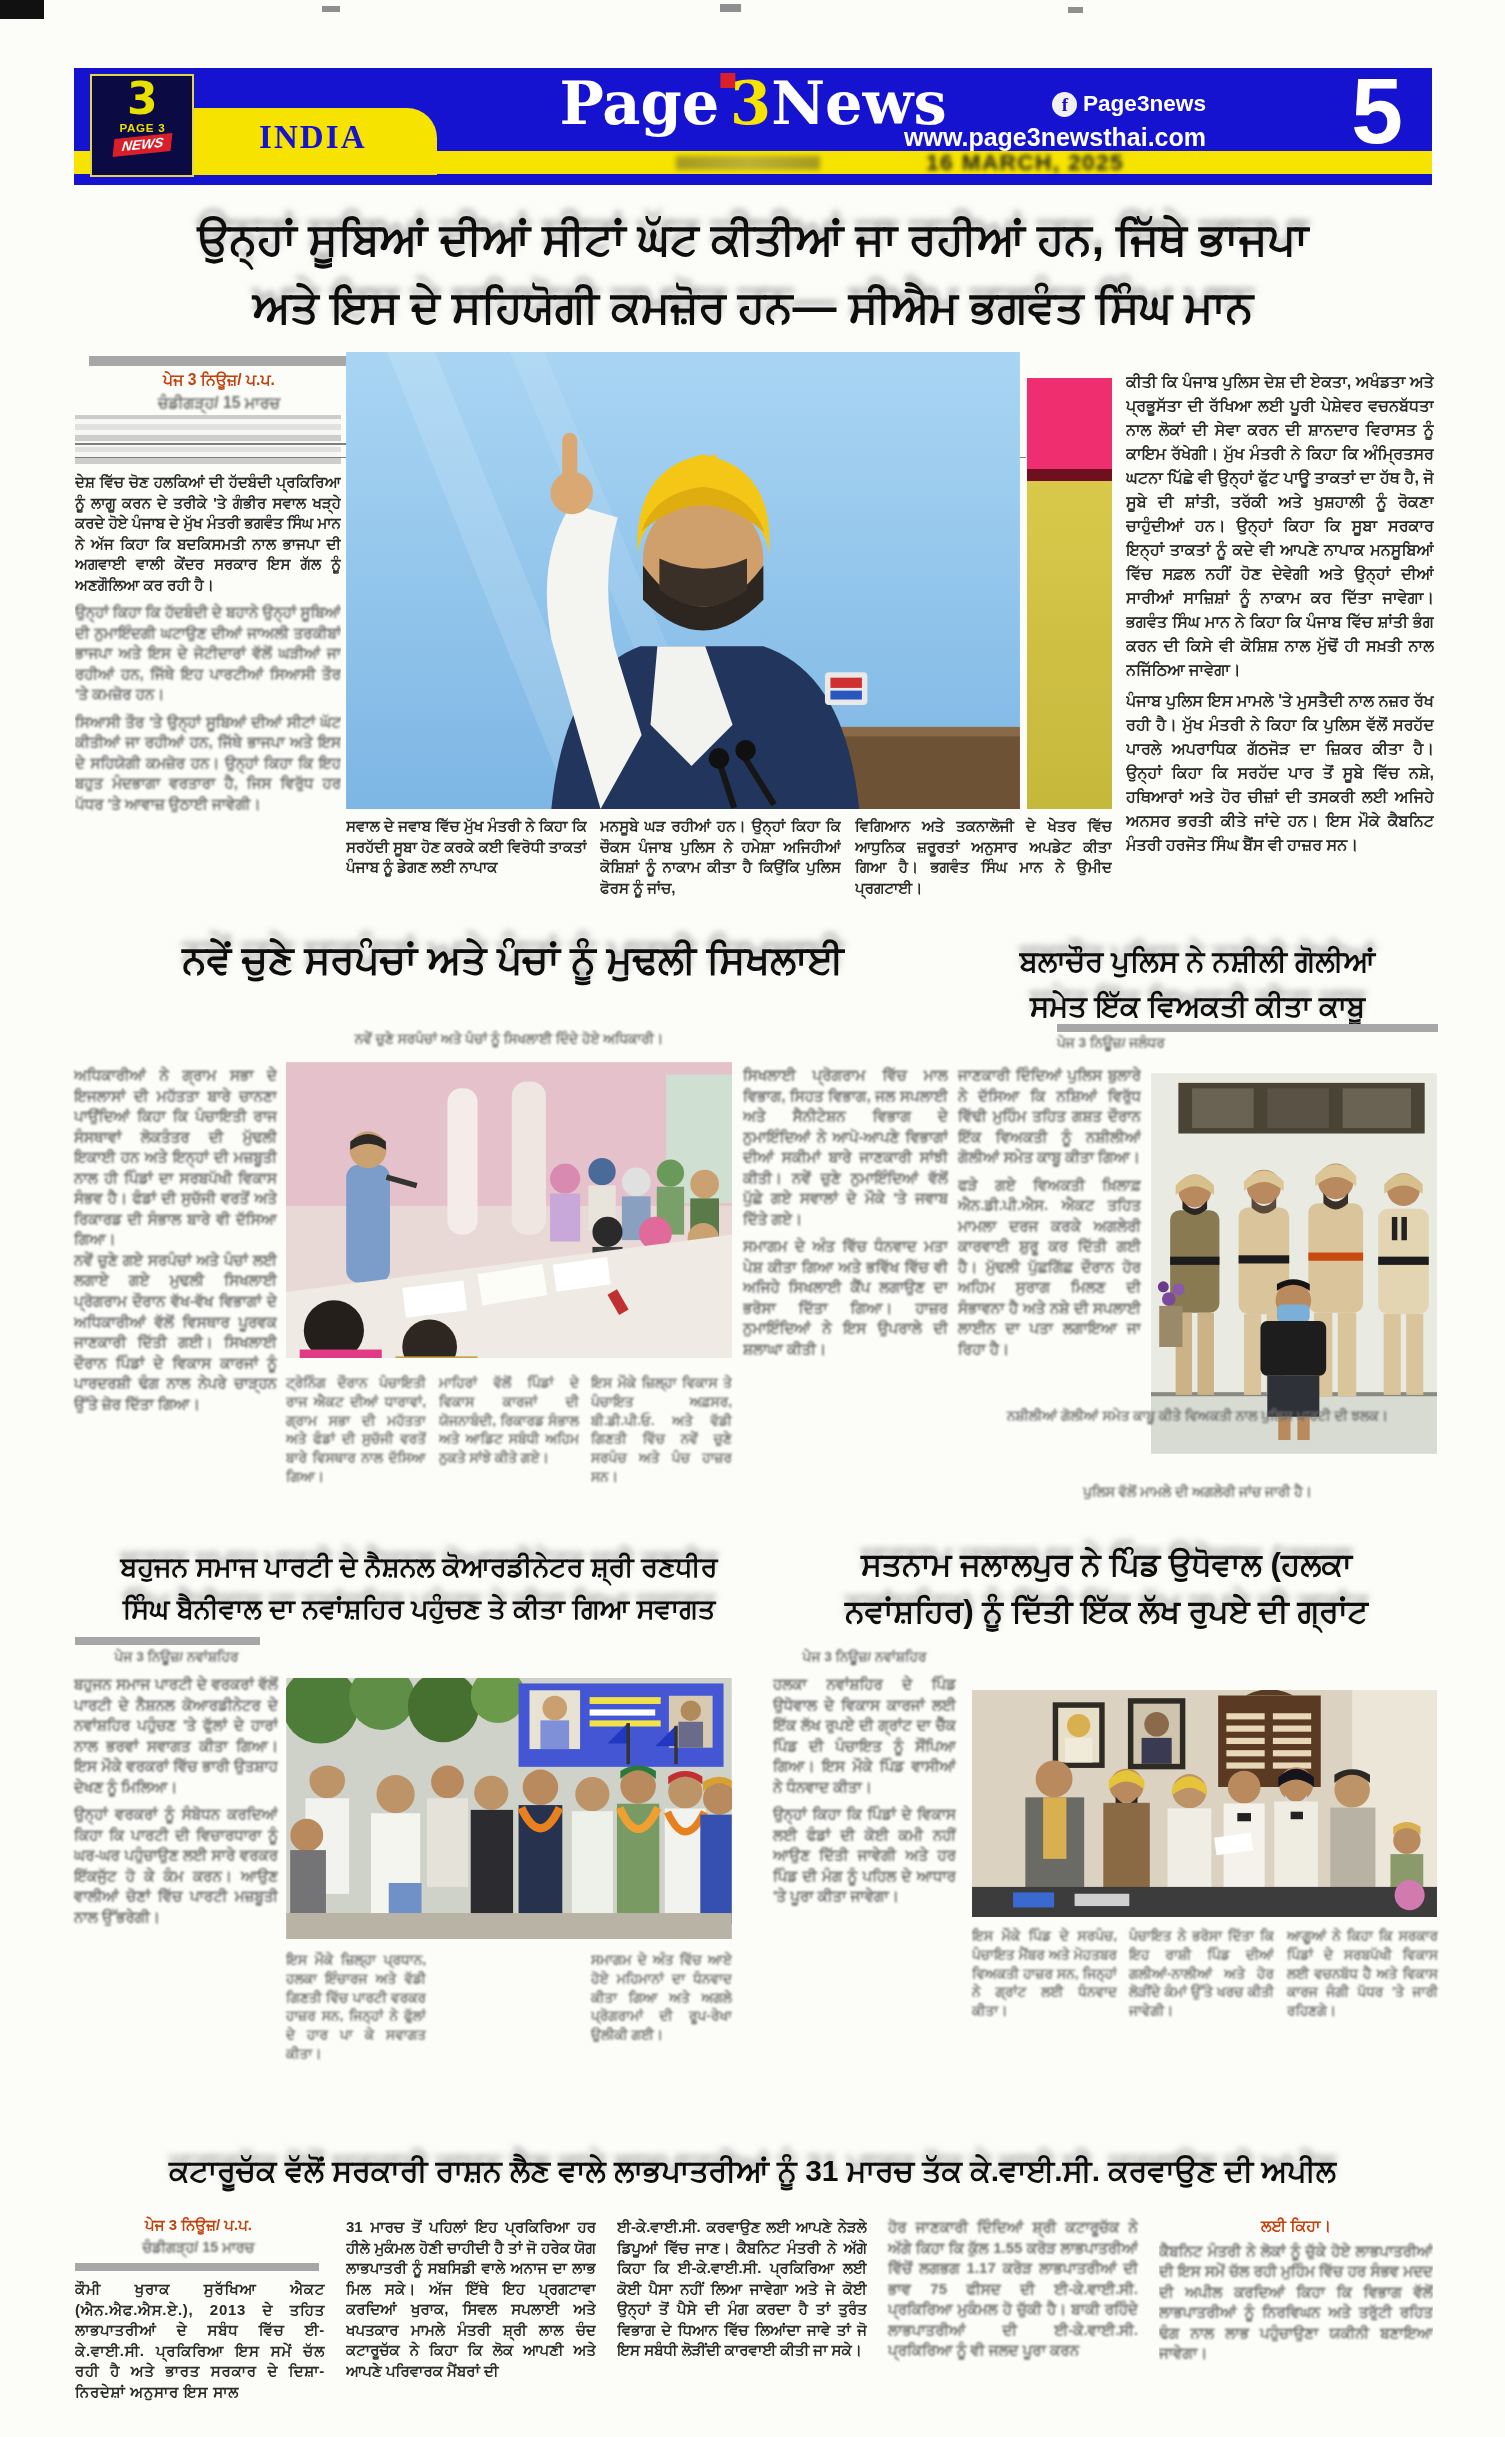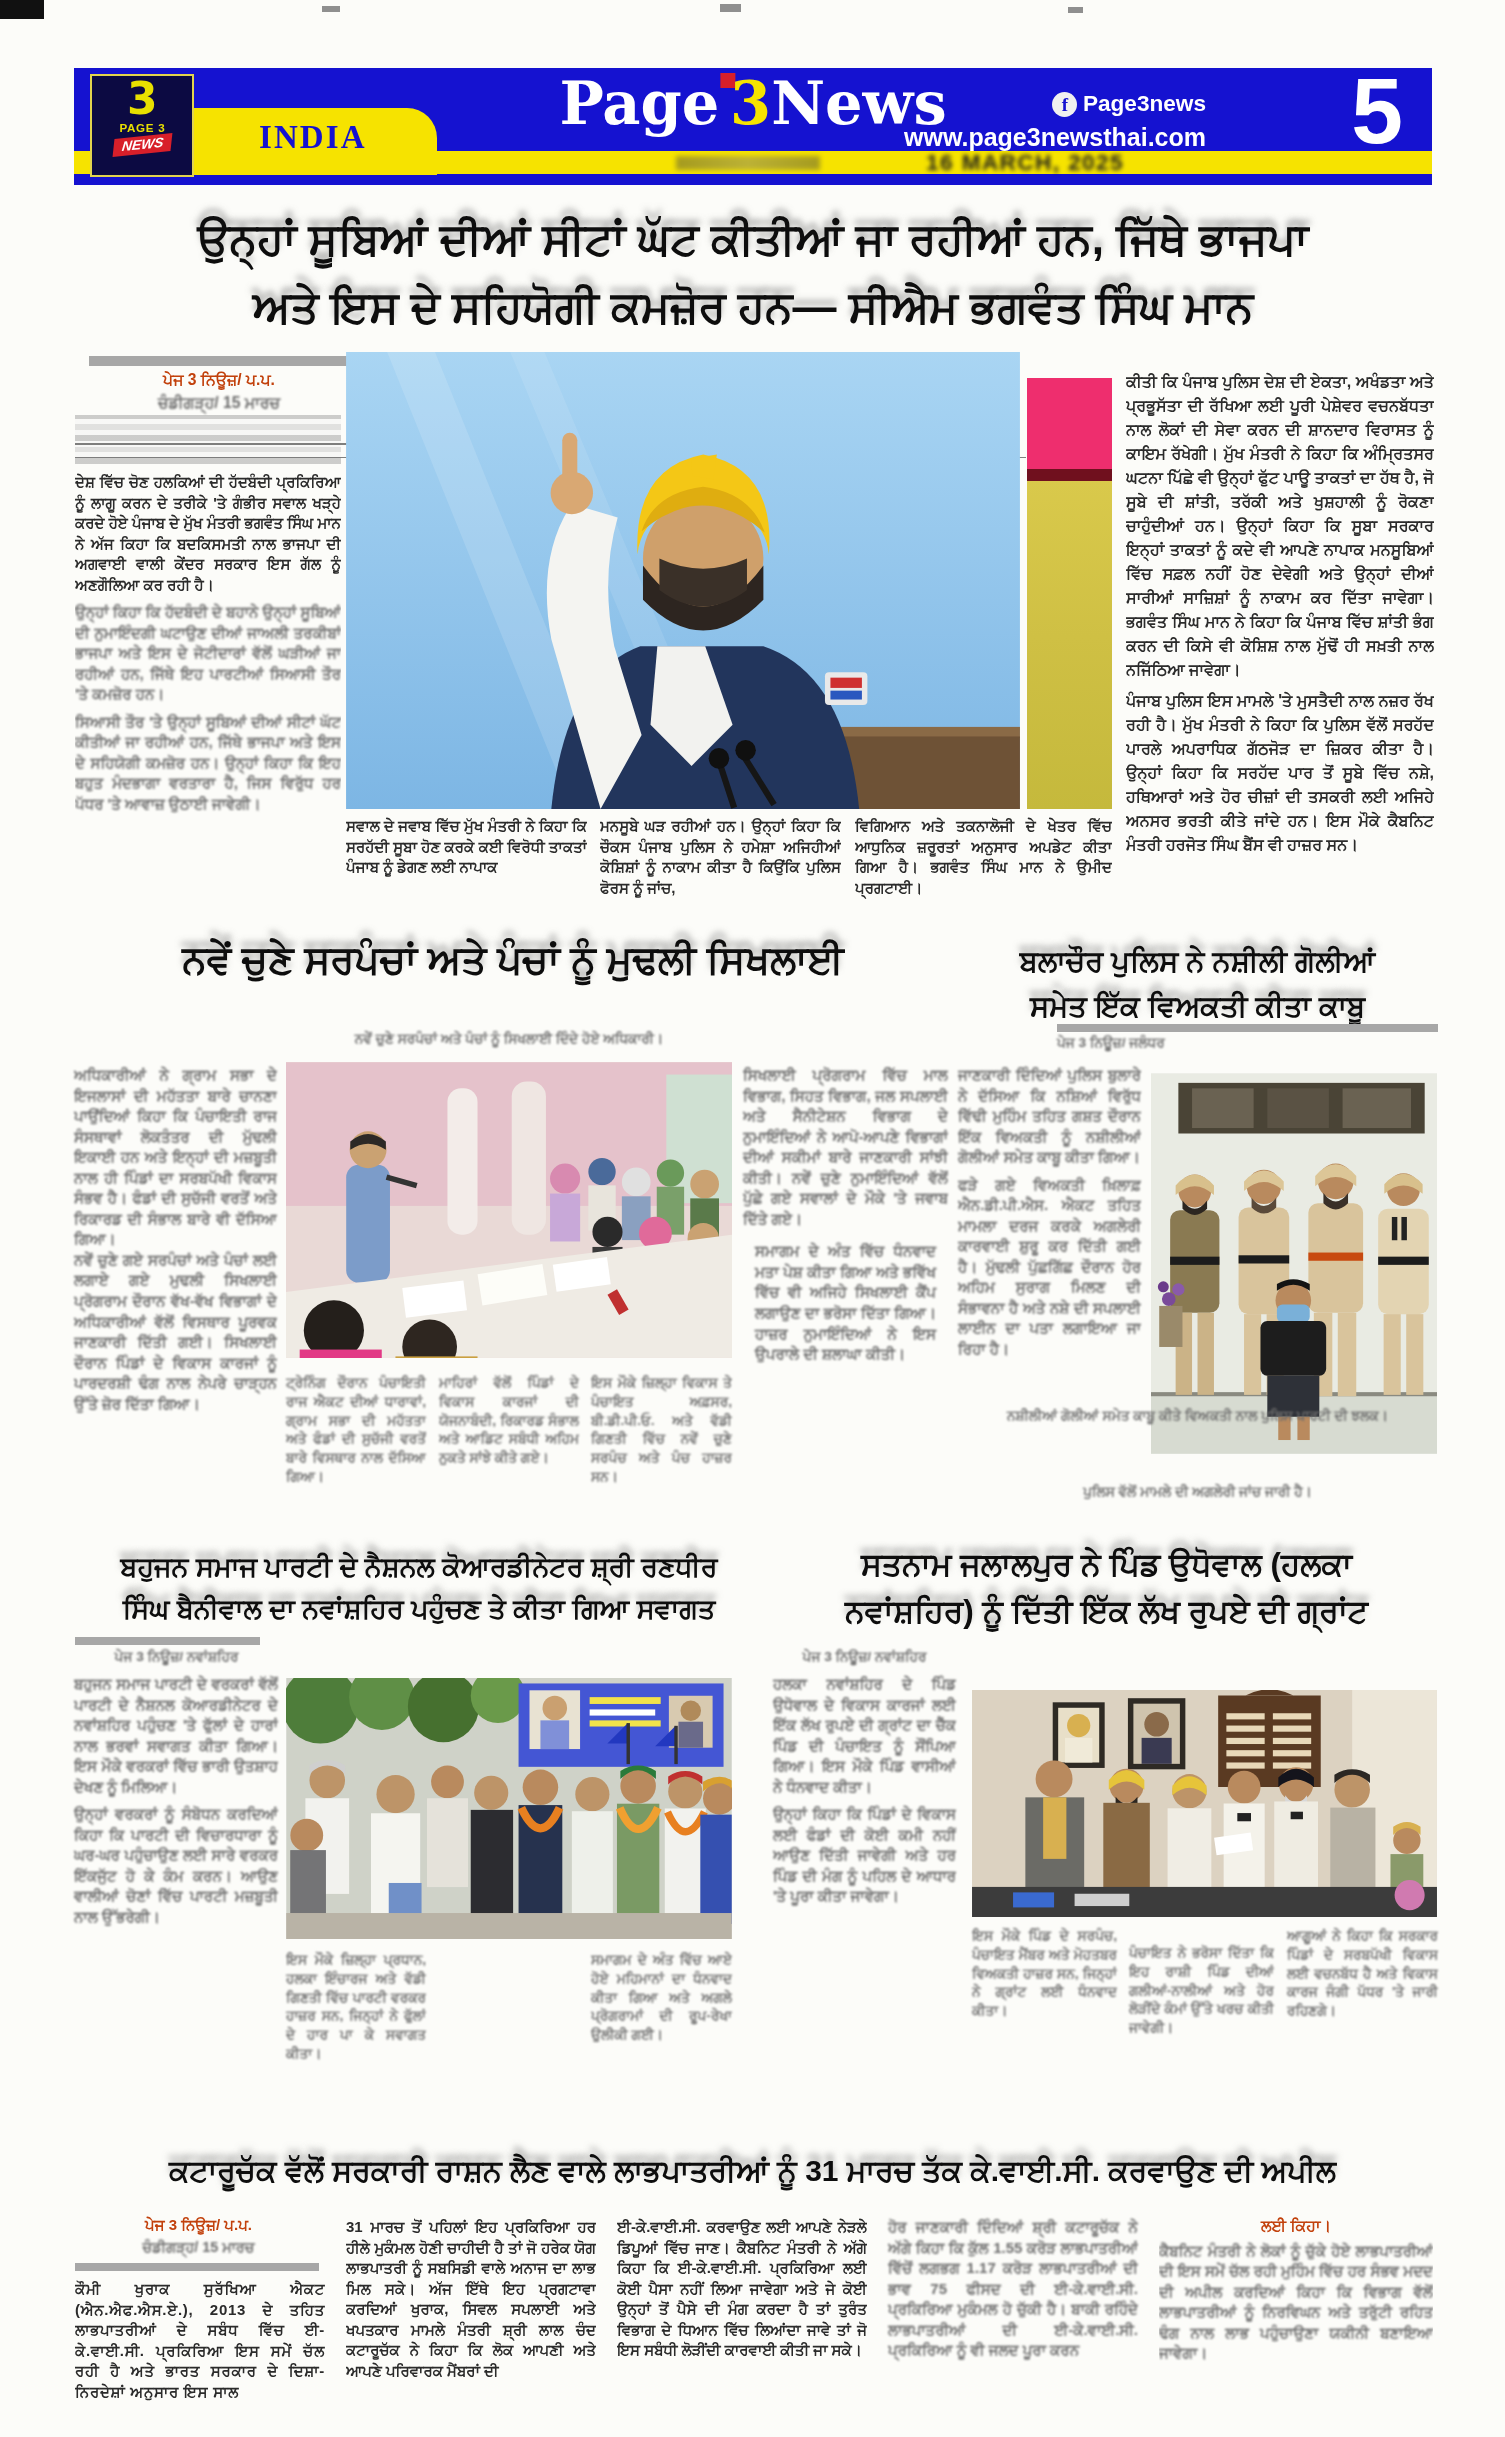--- a/index.html
+++ b/index.html
@@ -204,21 +204,21 @@
       <rect x="470" y="340" width="16" height="34" fill="#c03030" transform="rotate(-30 470 340)"></rect>
       <circle cx="70" cy="392" r="44" fill="#241f1b"></circle>
       <rect x="20" y="420" width="120" height="40" fill="#e23a86"></rect>
       <circle cx="210" cy="416" r="40" fill="#2e2620"></circle>
       <rect x="160" y="430" width="120" height="30" fill="#caa040"></rect>
     </svg>
   </div>
 
   <div class="abs body-t deg" style="left:743px;top:1065px;width:205px;height:457px;overflow:hidden;">
     <p style="margin:0 0 6.8px;">ਸਿਖਲਾਈ ਪ੍ਰੋਗਰਾਮ ਵਿੱਚ ਮਾਲ ਵਿਭਾਗ, ਸਿਹਤ ਵਿਭਾਗ, ਜਲ ਸਪਲਾਈ ਅਤੇ ਸੈਨੀਟੇਸ਼ਨ ਵਿਭਾਗ ਦੇ ਨੁਮਾਇੰਦਿਆਂ ਨੇ ਆਪੋ-ਆਪਣੇ ਵਿਭਾਗਾਂ ਦੀਆਂ ਸਕੀਮਾਂ ਬਾਰੇ ਜਾਣਕਾਰੀ ਸਾਂਝੀ ਕੀਤੀ। ਨਵੇਂ ਚੁਣੇ ਨੁਮਾਇੰਦਿਆਂ ਵੱਲੋਂ ਪੁੱਛੇ ਗਏ ਸਵਾਲਾਂ ਦੇ ਮੌਕੇ 'ਤੇ ਜਵਾਬ ਦਿੱਤੇ ਗਏ।</p>
-    <p style="margin:12px;">ਸਮਾਗਮ ਦੇ ਅੰਤ ਵਿੱਚ ਧੰਨਵਾਦ ਮਤਾ ਪੇਸ਼ ਕੀਤਾ ਗਿਆ ਅਤੇ ਭਵਿੱਖ ਵਿੱਚ ਵੀ ਅਜਿਹੇ ਸਿਖਲਾਈ ਕੈਂਪ ਲਗਾਉਣ ਦਾ ਭਰੋਸਾ ਦਿੱਤਾ ਗਿਆ। ਹਾਜ਼ਰ ਨੁਮਾਇੰਦਿਆਂ ਨੇ ਇਸ ਉਪਰਾਲੇ ਦੀ ਸ਼ਲਾਘਾ ਕੀਤੀ।</p>
+    <p style="margin:0;">ਸਮਾਗਮ ਦੇ ਅੰਤ ਵਿੱਚ ਧੰਨਵਾਦ ਮਤਾ ਪੇਸ਼ ਕੀਤਾ ਗਿਆ ਅਤੇ ਭਵਿੱਖ ਵਿੱਚ ਵੀ ਅਜਿਹੇ ਸਿਖਲਾਈ ਕੈਂਪ ਲਗਾਉਣ ਦਾ ਭਰੋਸਾ ਦਿੱਤਾ ਗਿਆ। ਹਾਜ਼ਰ ਨੁਮਾਇੰਦਿਆਂ ਨੇ ਇਸ ਉਪਰਾਲੇ ਦੀ ਸ਼ਲਾਘਾ ਕੀਤੀ।</p>
   </div>
 
   <div class="abs body-t deg" style="left:958px;top:1065px;width:183px;height:383px;overflow:hidden;">
     <p style="margin:0 0 6.8px;">ਜਾਣਕਾਰੀ ਦਿੰਦਿਆਂ ਪੁਲਿਸ ਬੁਲਾਰੇ ਨੇ ਦੱਸਿਆ ਕਿ ਨਸ਼ਿਆਂ ਵਿਰੁੱਧ ਵਿੱਢੀ ਮੁਹਿੰਮ ਤਹਿਤ ਗਸ਼ਤ ਦੌਰਾਨ ਇੱਕ ਵਿਅਕਤੀ ਨੂੰ ਨਸ਼ੀਲੀਆਂ ਗੋਲੀਆਂ ਸਮੇਤ ਕਾਬੂ ਕੀਤਾ ਗਿਆ।</p>
     <p style="margin:0;">ਫੜੇ ਗਏ ਵਿਅਕਤੀ ਖ਼ਿਲਾਫ਼ ਐਨ.ਡੀ.ਪੀ.ਐਸ. ਐਕਟ ਤਹਿਤ ਮਾਮਲਾ ਦਰਜ ਕਰਕੇ ਅਗਲੇਰੀ ਕਾਰਵਾਈ ਸ਼ੁਰੂ ਕਰ ਦਿੱਤੀ ਗਈ ਹੈ। ਮੁੱਢਲੀ ਪੁੱਛਗਿੱਛ ਦੌਰਾਨ ਹੋਰ ਅਹਿਮ ਸੁਰਾਗ ਮਿਲਣ ਦੀ ਸੰਭਾਵਨਾ ਹੈ ਅਤੇ ਨਸ਼ੇ ਦੀ ਸਪਲਾਈ ਲਾਈਨ ਦਾ ਪਤਾ ਲਗਾਇਆ ਜਾ ਰਿਹਾ ਹੈ।</p>
   </div>
 
   <div class="abs" style="left:1151px;top:1073px;width:286px;height:381px;">
     <svg width="286" height="381" viewBox="0 0 418 556">
       <rect width="418" height="556" fill="#e9ebe3"></rect>
@@ -432,21 +432,21 @@
       <rect x="60" y="296" width="60" height="22" fill="#3a6ad0"></rect>
       <rect x="150" y="298" width="80" height="18" fill="#cfcfcf"></rect>
       <circle cx="640" cy="300" r="22" fill="#d07ab0"></circle>
     </svg>
   </div>
 
   <div class="abs body-t deg" style="left:286px;top:1951px;width:140px;height:183px;overflow:hidden;font-size:13.7px;">ਇਸ ਮੌਕੇ ਜ਼ਿਲ੍ਹਾ ਪ੍ਰਧਾਨ, ਹਲਕਾ ਇੰਚਾਰਜ ਅਤੇ ਵੱਡੀ ਗਿਣਤੀ ਵਿੱਚ ਪਾਰਟੀ ਵਰਕਰ ਹਾਜ਼ਰ ਸਨ, ਜਿਨ੍ਹਾਂ ਨੇ ਫੁੱਲਾਂ ਦੇ ਹਾਰ ਪਾ ਕੇ ਸਵਾਗਤ ਕੀਤਾ।</div>
   <div class="abs body-t deg" style="left:591px;top:1951px;width:141px;height:183px;overflow:hidden;font-size:13.7px;">ਸਮਾਗਮ ਦੇ ਅੰਤ ਵਿੱਚ ਆਏ ਹੋਏ ਮਹਿਮਾਨਾਂ ਦਾ ਧੰਨਵਾਦ ਕੀਤਾ ਗਿਆ ਅਤੇ ਅਗਲੇ ਪ੍ਰੋਗਰਾਮਾਂ ਦੀ ਰੂਪ-ਰੇਖਾ ਉਲੀਕੀ ਗਈ।</div>
 
   <div class="abs body-t deg" style="left:972px;top:1927px;width:145px;height:207px;overflow:hidden;font-size:13.7px;">ਇਸ ਮੌਕੇ ਪਿੰਡ ਦੇ ਸਰਪੰਚ, ਪੰਚਾਇਤ ਮੈਂਬਰ ਅਤੇ ਮੋਹਤਬਰ ਵਿਅਕਤੀ ਹਾਜ਼ਰ ਸਨ, ਜਿਨ੍ਹਾਂ ਨੇ ਗ੍ਰਾਂਟ ਲਈ ਧੰਨਵਾਦ ਕੀਤਾ।</div>
-  <div class="abs body-t deg" style="left:1129px;top:1927px;width:145px;height:207px;overflow:hidden;font-size:13.7px;margin-top:17px;">ਪੰਚਾਇਤ ਨੇ ਭਰੋਸਾ ਦਿੱਤਾ ਕਿ ਇਹ ਰਾਸ਼ੀ ਪਿੰਡ ਦੀਆਂ ਗਲੀਆਂ-ਨਾਲੀਆਂ ਅਤੇ ਹੋਰ ਲੋੜੀਂਦੇ ਕੰਮਾਂ ਉੱਤੇ ਖਰਚ ਕੀਤੀ ਜਾਵੇਗੀ।</div>
+  <div class="abs body-t deg" style="left:1129px;top:1927px;width:145px;height:207px;overflow:hidden;font-size:13.7px;">ਪੰਚਾਇਤ ਨੇ ਭਰੋਸਾ ਦਿੱਤਾ ਕਿ ਇਹ ਰਾਸ਼ੀ ਪਿੰਡ ਦੀਆਂ ਗਲੀਆਂ-ਨਾਲੀਆਂ ਅਤੇ ਹੋਰ ਲੋੜੀਂਦੇ ਕੰਮਾਂ ਉੱਤੇ ਖਰਚ ਕੀਤੀ ਜਾਵੇਗੀ।</div>
   <div class="abs body-t deg" style="left:1287px;top:1927px;width:151px;height:207px;overflow:hidden;font-size:13.7px;">ਆਗੂਆਂ ਨੇ ਕਿਹਾ ਕਿ ਸਰਕਾਰ ਪਿੰਡਾਂ ਦੇ ਸਰਬਪੱਖੀ ਵਿਕਾਸ ਲਈ ਵਚਨਬੱਧ ਹੈ ਅਤੇ ਵਿਕਾਸ ਕਾਰਜ ਜੰਗੀ ਪੱਧਰ 'ਤੇ ਜਾਰੀ ਰਹਿਣਗੇ।</div>
 
   <div class="abs hl h4" style="left:75px;top:2150px;width:1355px;">ਕਟਾਰੂਚੱਕ ਵੱਲੋਂ ਸਰਕਾਰੀ ਰਾਸ਼ਨ ਲੈਣ ਵਾਲੇ ਲਾਭਪਾਤਰੀਆਂ ਨੂੰ 31 ਮਾਰਚ ਤੱਕ ਕੇ.ਵਾਈ.ਸੀ. ਕਰਵਾਉਣ ਦੀ ਅਪੀਲ</div>
 
   <div class="abs byline" style="left:96px;top:2216px;width:205px;font-size:15px;">ਪੇਜ 3 ਨਿਊਜ਼/ ਪ.ਪ.</div>
   <div class="abs byline deg" style="left:96px;top:2239px;width:205px;font-size:14.4px;">ਚੰਡੀਗੜ੍ਹ/ 15 ਮਾਰਚ</div>
   <div class="abs gbar" style="left:75px;top:2263px;width:244px;height:8.2px;"></div>
 
   <div class="abs body-t" style="left:75px;top:2279px;width:250px;height:148px;overflow:hidden;letter-spacing:0.7px;">ਕੌਮੀ ਖੁਰਾਕ ਸੁਰੱਖਿਆ ਐਕਟ (ਐਨ.ਐਫ.ਐਸ.ਏ.), 2013 ਦੇ ਤਹਿਤ ਲਾਭਪਾਤਰੀਆਂ ਦੇ ਸਬੰਧ ਵਿੱਚ ਈ-ਕੇ.ਵਾਈ.ਸੀ. ਪ੍ਰਕਿਰਿਆ ਇਸ ਸਮੇਂ ਚੱਲ ਰਹੀ ਹੈ ਅਤੇ ਭਾਰਤ ਸਰਕਾਰ ਦੇ ਦਿਸ਼ਾ-ਨਿਰਦੇਸ਼ਾਂ ਅਨੁਸਾਰ ਇਸ ਸਾਲ</div>
   <div class="abs body-t" style="left:346px;top:2217px;width:250px;height:209px;overflow:hidden;">31 ਮਾਰਚ ਤੋਂ ਪਹਿਲਾਂ ਇਹ ਪ੍ਰਕਿਰਿਆ ਹਰ ਹੀਲੇ ਮੁਕੰਮਲ ਹੋਣੀ ਚਾਹੀਦੀ ਹੈ ਤਾਂ ਜੋ ਹਰੇਕ ਯੋਗ ਲਾਭਪਾਤਰੀ ਨੂੰ ਸਬਸਿਡੀ ਵਾਲੇ ਅਨਾਜ ਦਾ ਲਾਭ ਮਿਲ ਸਕੇ। ਅੱਜ ਇੱਥੇ ਇਹ ਪ੍ਰਗਟਾਵਾ ਕਰਦਿਆਂ ਖੁਰਾਕ, ਸਿਵਲ ਸਪਲਾਈ ਅਤੇ ਖਪਤਕਾਰ ਮਾਮਲੇ ਮੰਤਰੀ ਸ਼੍ਰੀ ਲਾਲ ਚੰਦ ਕਟਾਰੂਚੱਕ ਨੇ ਕਿਹਾ ਕਿ ਲੋਕ ਆਪਣੀ ਅਤੇ ਆਪਣੇ ਪਰਿਵਾਰਕ ਮੈਂਬਰਾਂ ਦੀ</div>

